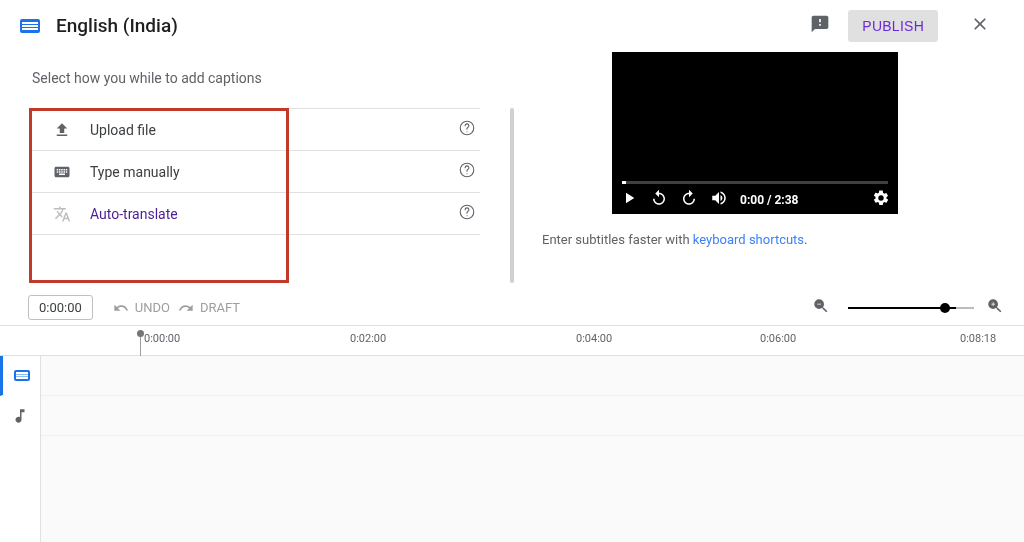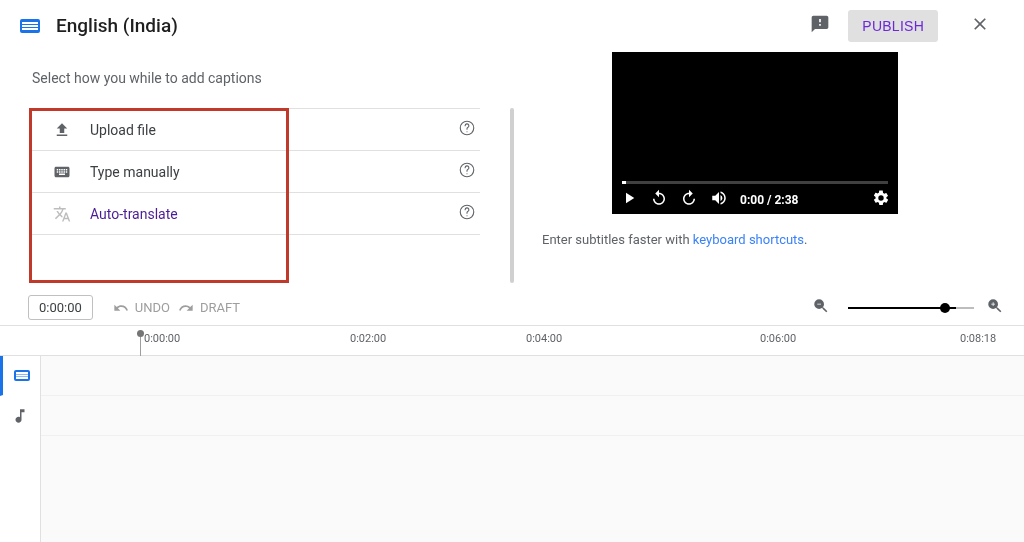--- a/index.html
+++ b/index.html
@@ -212,21 +212,21 @@
     <span><svg viewBox="0 0 24 24">
           <path d="M15.5 14h-.79l-.28-.27A6.47 6.47 0 0 0 16 9.5 6.5 6.5 0 1 0 9.5 16c1.61 0 3.09-.59 4.23-1.57l.27.28v.79l5 4.99L20.49 19l-4.99-5zM9 7h1v2h2v1h-2v2H9v-2H7V9h2V7z"></path>
         </svg></span>
   </div>
 </div>
 
 <div class="timeline-wrap">
   <div class="timeline-ruler">
     <div style="left:144px">0:00:00</div>
     <div style="left:350px">0:02:00</div>
-    <div style="left:526px">0:04:00</div>
+    <div style="left:576px">0:04:00</div>
     <div style="left:760px">0:06:00</div>
     <div style="left:960px">0:08:18</div>
     <div class="playhead"></div>
   </div>
   <div class="tracks">
     <div class="track-icons">
       <div class="trow active">
         <div class="sub-mini"></div>
       </div>
       <div class="trow">

